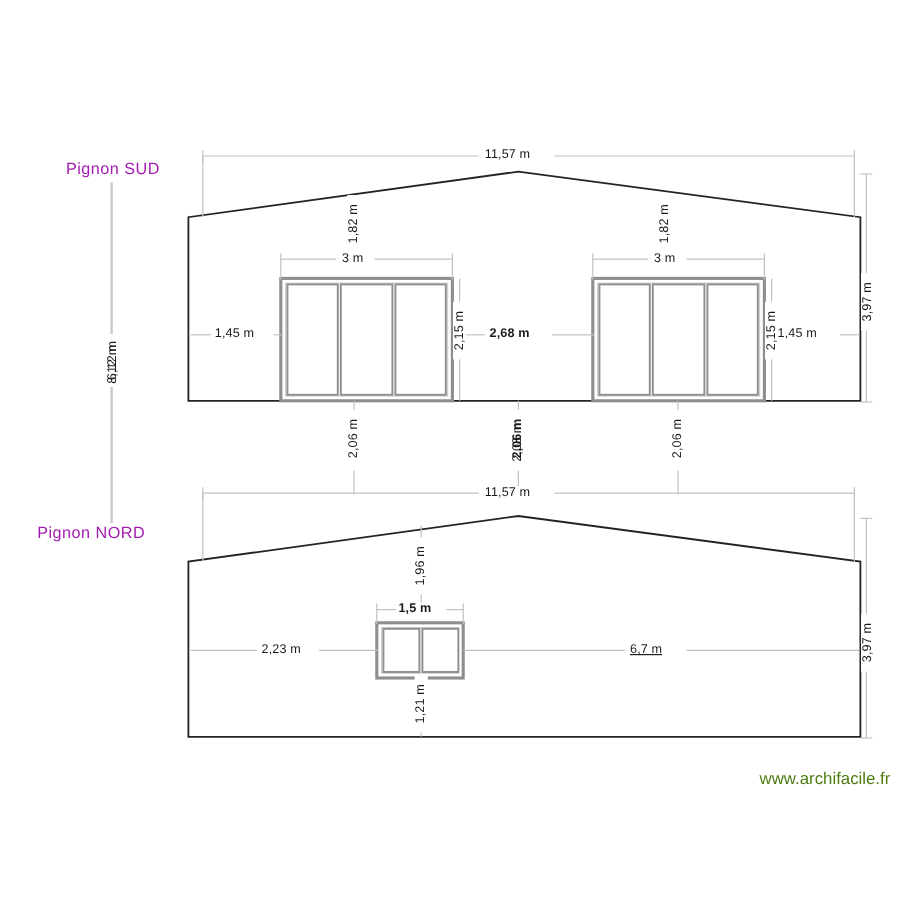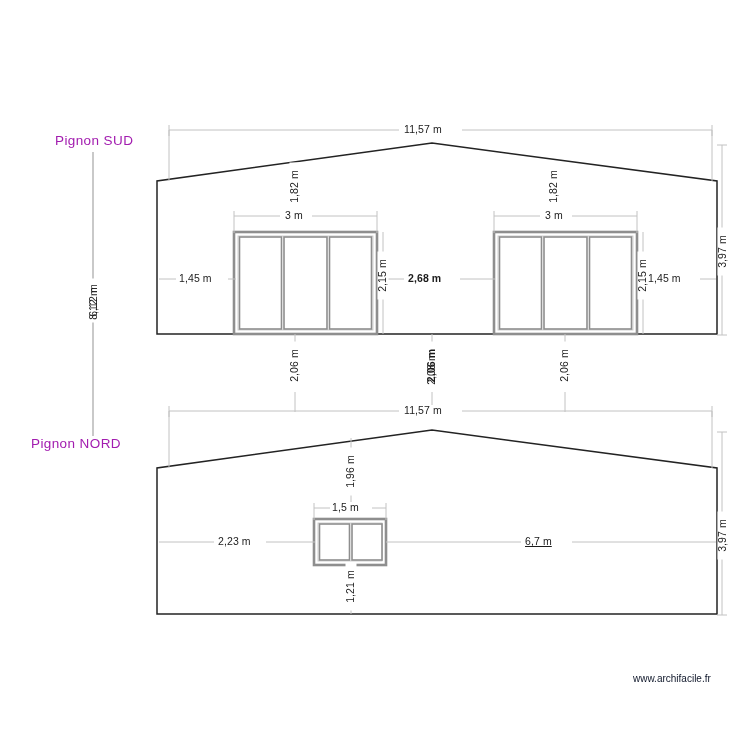--- a/index.html
+++ b/index.html
@@ -31,24 +31,23 @@
   .side-title{
     position:absolute;
     font-size:13.5px;
     color:#a21caf;
     letter-spacing:0.4px;
     white-space:nowrap;
     background:#fff;
   }
   .footer{
     position:absolute;
-    font-size:10px;
-    color:#0f172a;
+    font-size:14px;
+    color:#4d7c0f;
     white-space:nowrap;
-    margin-top:33px;
   }
 </style>
 </head>
 <body>
 
 <div id="stage">
 
   <svg class="plan" viewBox="0 0 750 750">
 
     <g>
@@ -216,21 +215,21 @@
   <div class="lbl vert bold" style="left:408px;top:360px;width:48px;text-align:center;">2,06 m</div>
   <div class="lbl vert" style="left:408px;top:363px;width:48px;text-align:center;background:transparent;">2,08 m</div>
   <div class="lbl vert" style="left:541px;top:360px;width:48px;text-align:center;">2,06 m</div>
 
   <div class="lbl" style="left:404px;top:405px;">11,57 m</div>
 
   <div class="lbl vert" style="left:699px;top:530px;width:48px;text-align:center;">3,97 m</div>
 
   <div class="lbl vert" style="left:327px;top:466px;width:48px;text-align:center;">1,96 m</div>
 
-  <div class="lbl" style="left:332px;top:502px;">1,5 m</div>
+  <div class="lbl" style="left:332px;top:502px;font-weight:bold;">1,5 m</div>
 
   <div class="lbl" style="left:218px;top:536px;">2,23 m</div>
   <div class="lbl" style="left:525px;top:536px;text-decoration:underline;">6,7 m</div>
 
   <div class="lbl vert" style="left:327px;top:581px;width:48px;text-align:center;">1,21 m</div>
 
   <div class="footer" style="left:633px;top:640px;">www.archifacile.fr</div>
 
 </div>
 

